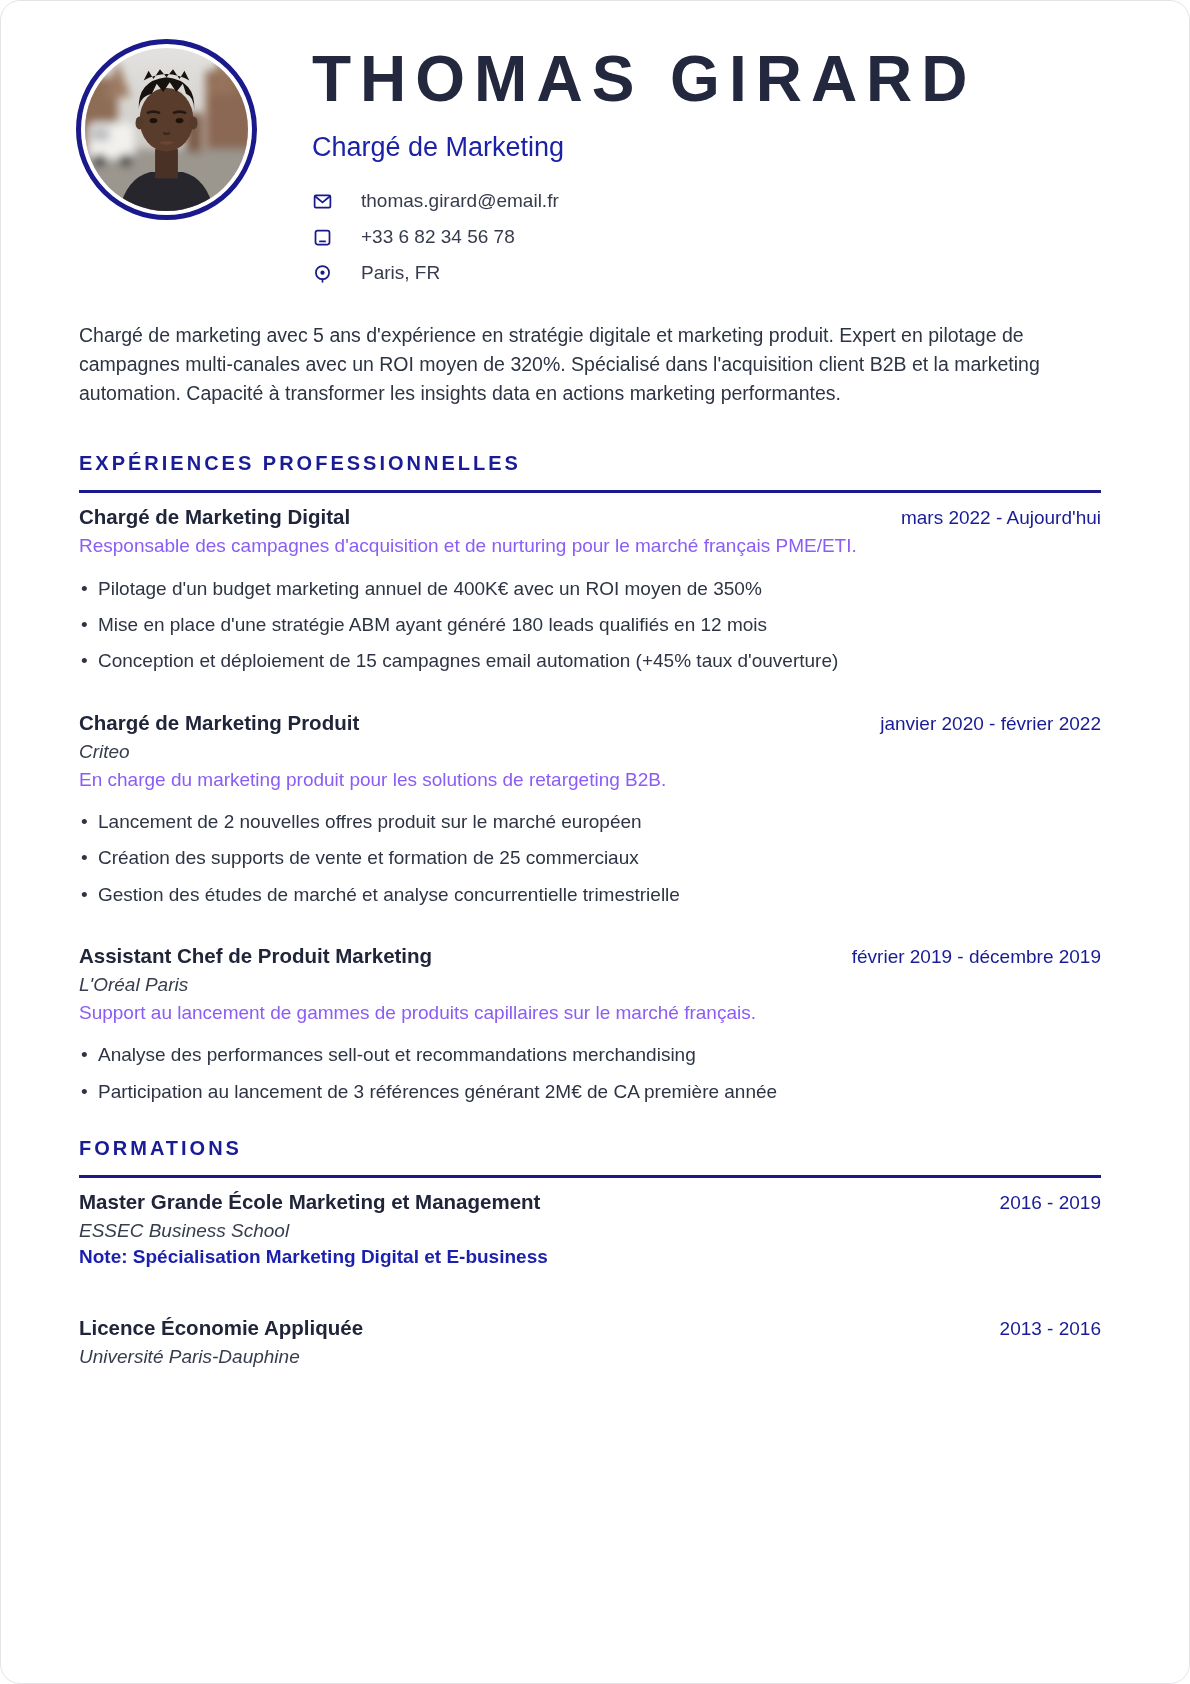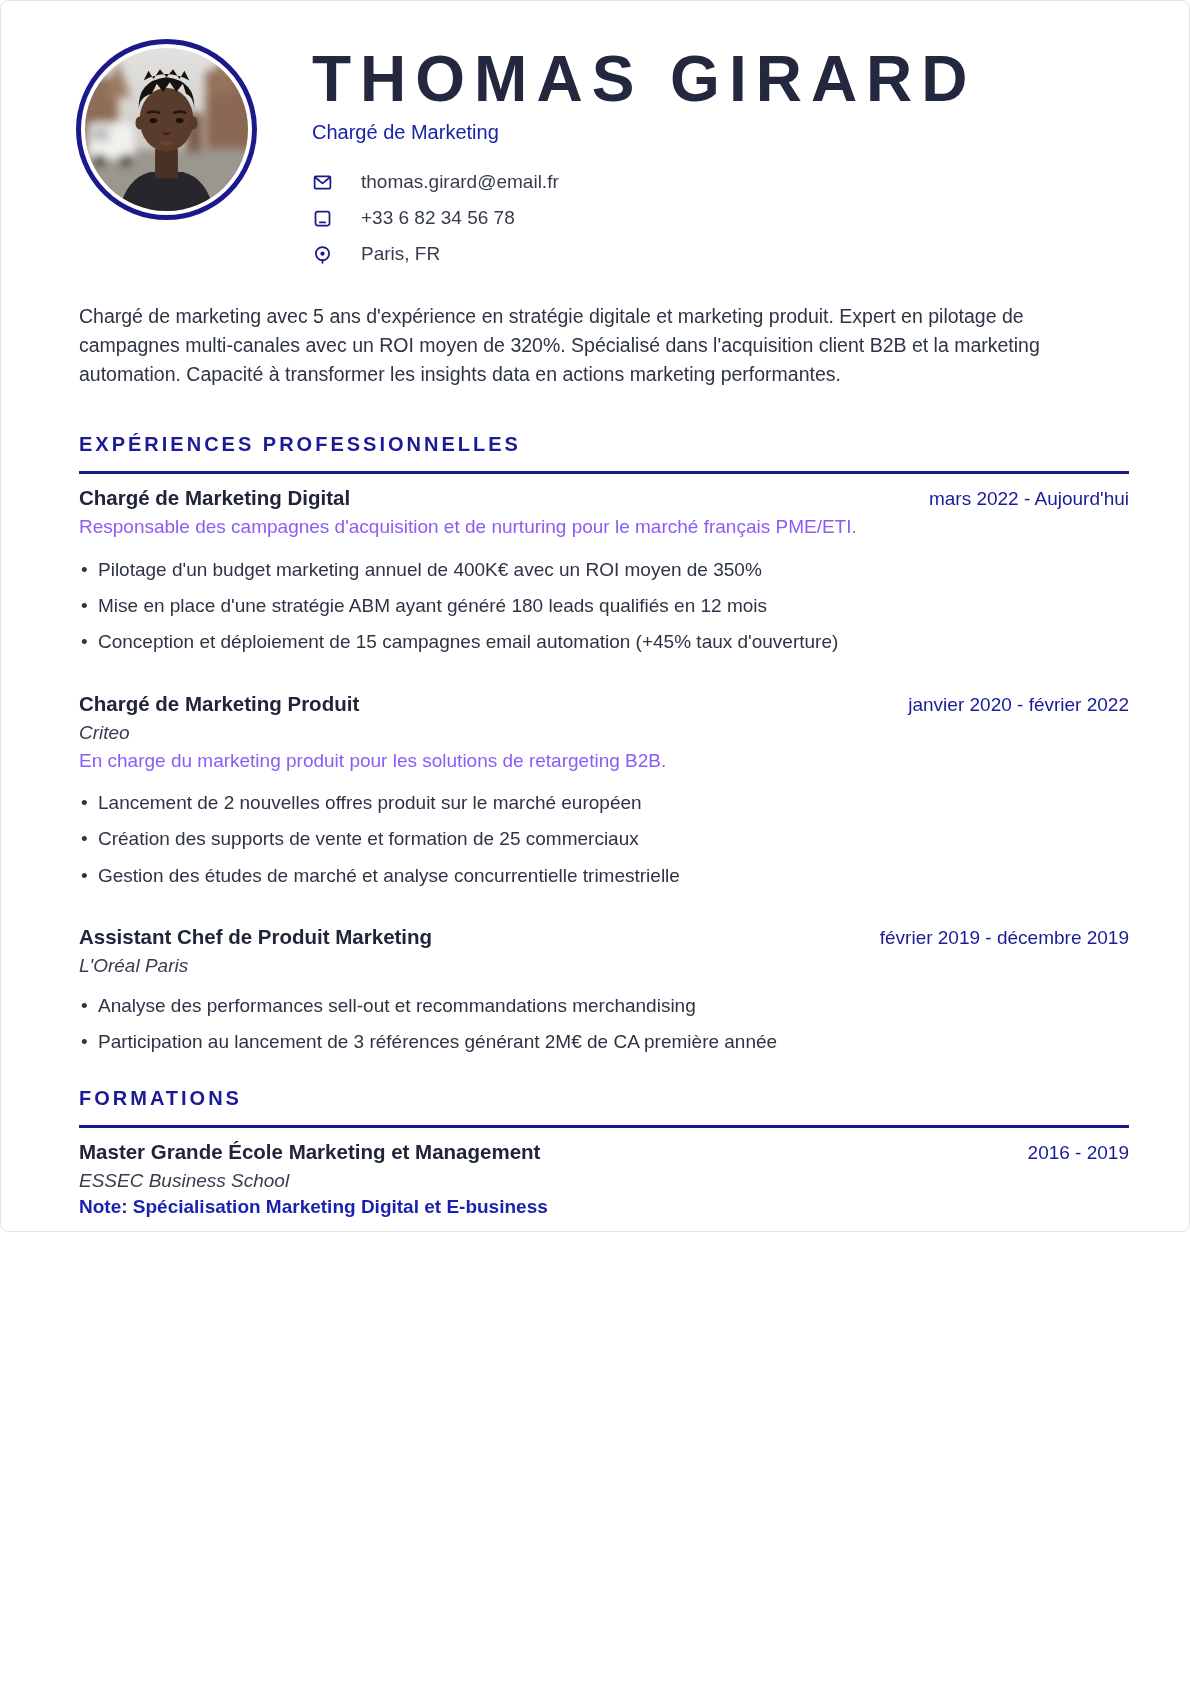--- a/index.html
+++ b/index.html
@@ -4,24 +4,24 @@
 <style>
   * { box-sizing: border-box; }
   html, body { margin: 0; padding: 0; background: #ffffff; }
   body {
     font-family: "Liberation Sans", sans-serif;
     color: #2e3444;
     -webkit-font-smoothing: antialiased;
   }
   .page {
     width: 1190px;
-    height: 1232px;
+    height: 1684px;
     background: #ffffff;
     border: 1px solid #e4e4e8;
-    border-radius: 8px;
+    border-radius: 20px;
     overflow: hidden;
     position: relative;
   }
 
   
   .header {
     display: flex;
     align-items: flex-start;
     padding: 38px 60px 0 75px;
     gap: 55px;
@@ -45,23 +45,23 @@
   .person-name {
     font-size: 64px;
     line-height: 1;
     font-weight: bold;
     letter-spacing: 9px;
     color: #23283e;
     margin: 0;
     white-space: nowrap;
   }
   .person-title {
-    font-size: 20px;
+    font-size: 27px;
     color: #1b22a8;
-    margin-top: 10px;
+    margin-top: 21px;
   }
   .contacts { margin-top: 27px; }
   .contact-row {
     display: flex;
     align-items: center;
     gap: 28px;
     font-size: 19px;
     color: #363c4c;
     margin-bottom: 14px;
   }
@@ -69,21 +69,21 @@
 
   
   .summary {
     padding: 3px 90px 0 78px;
     font-size: 19.5px;
     line-height: 1.5;
     color: #2e3444;
   }
 
   
-  .section { margin: 0 60px 0 78px; }
+  .section { margin: 0 88px 0 78px; }
   .section.experience { margin-top: 44px; }
   .section.education  { margin-top: 32px; }
   .section-head {
     border-bottom: 3px solid #1a1a8c;
     padding-bottom: 15px;
   }
   .section-title {
     margin: 0;
     font-size: 20px;
     font-weight: bold;
@@ -271,20 +271,21 @@
         <li>Gestion des études de marché et analyse concurrentielle trimestrielle</li>
       </ul>
     </div>
 
     <div class="entry">
       <div class="entry-head">
         <span class="entry-title">Assistant Chef de Produit Marketing</span>
         <span class="entry-dates">février 2019 - décembre 2019</span>
       </div>
       <div class="entry-company">L'Oréal Paris</div>
+      <div class="entry-desc">Support au lancement de gammes de produits capillaires sur le marché français.</div>
       <ul class="bullets">
         <li>Analyse des performances sell-out et recommandations merchandising</li>
         <li>Participation au lancement de 3 références générant 2M€ de CA première année</li>
       </ul>
     </div>
   </div>
 
   <div class="section education">
     <div class="section-head">
       <h2 class="section-title">FORMATIONS</h2>

